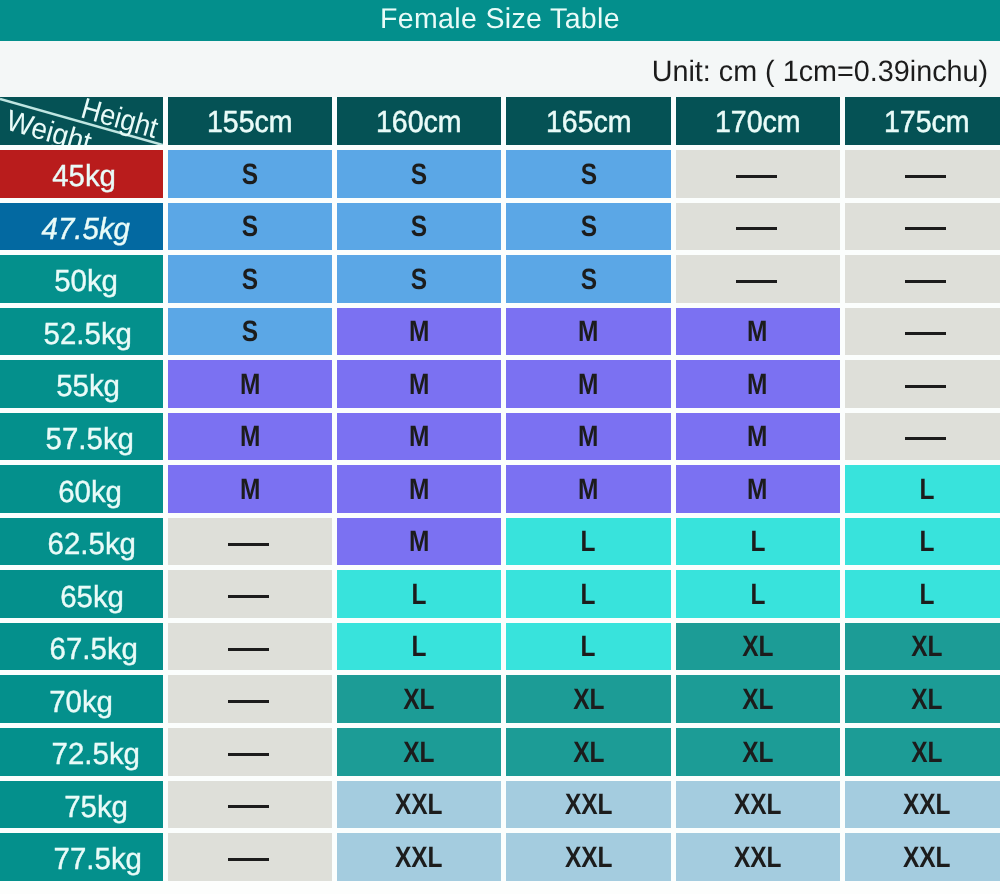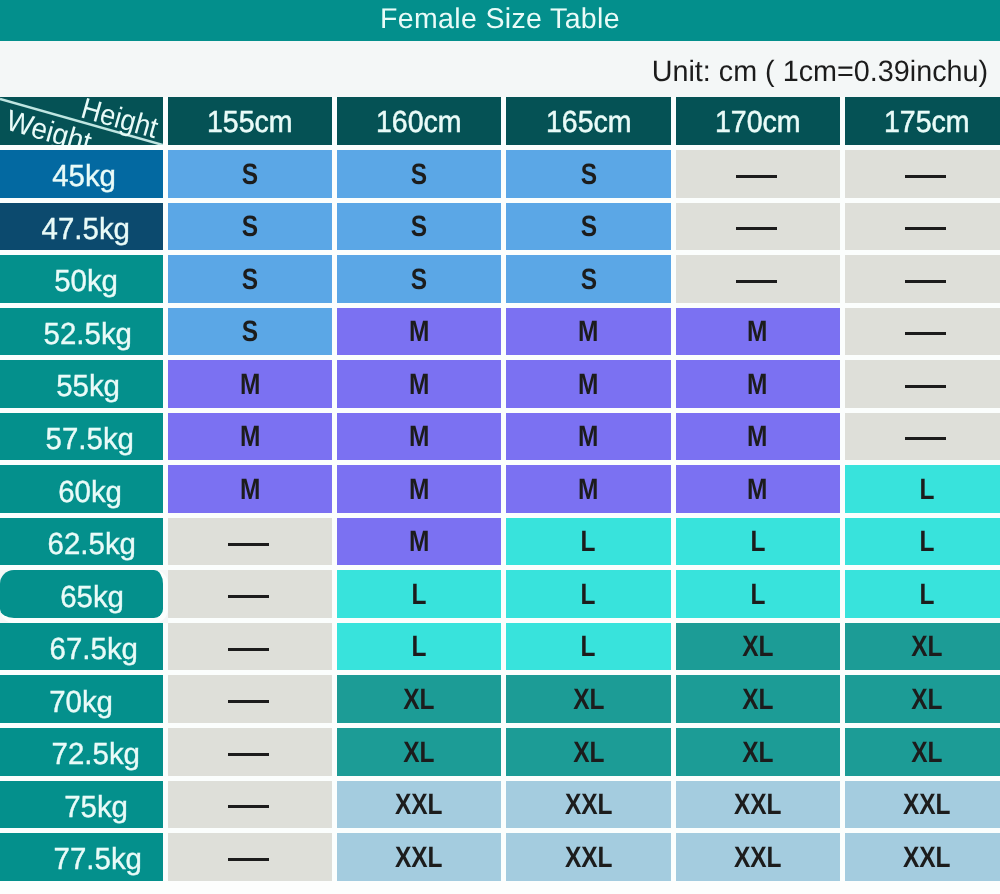--- a/index.html
+++ b/index.html
@@ -91,29 +91,29 @@
             <span class="corner-h">Height</span>
             <span class="corner-w">Weight</span>
           </th>
 <th class="colhdr" style="background: rgb(5, 82, 85); color: rgb(233, 251, 248); border-right-color: rgb(251, 254, 253); border-bottom-color: rgb(251, 254, 253);"><span>155cm</span></th>
 <th class="colhdr" style="background: rgb(5, 82, 85); color: rgb(233, 251, 248); border-right-color: rgb(251, 254, 253); border-bottom-color: rgb(251, 254, 253);"><span>160cm</span></th>
 <th class="colhdr" style="background: rgb(5, 82, 85); color: rgb(233, 251, 248); border-right-color: rgb(251, 254, 253); border-bottom-color: rgb(251, 254, 253); margin-left: 47px;"><span>165cm</span></th>
 <th class="colhdr" style="background: rgb(5, 82, 85); color: rgb(233, 251, 248); border-right-color: rgb(251, 254, 253); border-bottom-color: rgb(251, 254, 253);"><span>170cm</span></th>
 <th class="colhdr" style="background: rgb(5, 82, 85); color: rgb(233, 251, 248); border-right-color: rgb(251, 254, 253); border-bottom-color: rgb(251, 254, 253);"><span>175cm</span></th>
 </tr>
 <tr class="body-row">
-<th class="rowhdr" style="padding-left: 6px; background: #0369a1; color: rgb(233, 251, 248); border-right-color: rgb(251, 254, 253); border-bottom-color: rgb(251, 254, 253);"><span>45kg</span></th>
-<td class="cell" data-size="S" style="color: rgb(28, 28, 28); background: rgb(91, 167, 230); border-right-color: rgb(251, 254, 253); border-bottom-color: rgb(251, 254, 253);"><span>S</span></td>
-<td class="cell" data-size="S" style="color: rgb(28, 28, 28); background: rgb(91, 167, 230); border-right-color: rgb(251, 254, 253); border-bottom-color: rgb(251, 254, 253);"><span>S</span></td>
-<td class="cell" data-size="S" style="color: rgb(28, 28, 28); background: rgb(91, 167, 230); border-right-color: rgb(251, 254, 253); border-bottom-color: rgb(251, 254, 253);"><span>S</span></td>
-<td class="cell dash" data-size="—" style="color: rgb(28, 28, 28); background: rgb(222, 223, 217); border-right-color: rgb(251, 254, 253); border-bottom-color: rgb(251, 254, 253);"><span class="dashmark" style="background: rgb(28, 28, 28);">—</span></td>
-<td class="cell dash" data-size="—" style="color: rgb(28, 28, 28); background: rgb(222, 223, 217); border-right-color: rgb(251, 254, 253); border-bottom-color: rgb(251, 254, 253);"><span class="dashmark" style="background: rgb(28, 28, 28);">—</span></td>
-</tr>
-<tr class="body-row">
-<th class="rowhdr" style="padding-left: 8px; background: #0c4a6e; color: rgb(233, 251, 248); border-right-color: rgb(251, 254, 253); border-bottom-color: rgb(251, 254, 253);"><span>47.5kg</span></th>
+<th class="rowhdr" style="padding-left: 6px; background: #b91c1c; color: rgb(233, 251, 248); border-right-color: rgb(251, 254, 253); border-bottom-color: rgb(251, 254, 253);"><span>45kg</span></th>
+<td class="cell" data-size="S" style="color: rgb(28, 28, 28); background: rgb(91, 167, 230); border-right-color: rgb(251, 254, 253); border-bottom-color: rgb(251, 254, 253);"><span>S</span></td>
+<td class="cell" data-size="S" style="color: rgb(28, 28, 28); background: rgb(91, 167, 230); border-right-color: rgb(251, 254, 253); border-bottom-color: rgb(251, 254, 253);"><span>S</span></td>
+<td class="cell" data-size="S" style="color: rgb(28, 28, 28); background: rgb(91, 167, 230); border-right-color: rgb(251, 254, 253); border-bottom-color: rgb(251, 254, 253);"><span>S</span></td>
+<td class="cell dash" data-size="—" style="color: rgb(28, 28, 28); background: rgb(222, 223, 217); border-right-color: rgb(251, 254, 253); border-bottom-color: rgb(251, 254, 253);"><span class="dashmark" style="background: rgb(28, 28, 28);">—</span></td>
+<td class="cell dash" data-size="—" style="color: rgb(28, 28, 28); background: rgb(222, 223, 217); border-right-color: rgb(251, 254, 253); border-bottom-color: rgb(251, 254, 253);"><span class="dashmark" style="background: rgb(28, 28, 28);">—</span></td>
+</tr>
+<tr class="body-row">
+<th class="rowhdr" style="padding-left: 8px; background: #0369a1; color: rgb(233, 251, 248); border-right-color: rgb(251, 254, 253); border-bottom-color: rgb(251, 254, 253); font-style: italic;"><span>47.5kg</span></th>
 <td class="cell" data-size="S" style="color: rgb(28, 28, 28); background: rgb(91, 167, 230); border-right-color: rgb(251, 254, 253); border-bottom-color: rgb(251, 254, 253);"><span>S</span></td>
 <td class="cell" data-size="S" style="color: rgb(28, 28, 28); background: rgb(91, 167, 230); border-right-color: rgb(251, 254, 253); border-bottom-color: rgb(251, 254, 253);"><span>S</span></td>
 <td class="cell" data-size="S" style="color: rgb(28, 28, 28); background: rgb(91, 167, 230); border-right-color: rgb(251, 254, 253); border-bottom-color: rgb(251, 254, 253);"><span>S</span></td>
 <td class="cell dash" data-size="—" style="color: rgb(28, 28, 28); background: rgb(222, 223, 217); border-right-color: rgb(251, 254, 253); border-bottom-color: rgb(251, 254, 253);"><span class="dashmark" style="background: rgb(28, 28, 28);">—</span></td>
 <td class="cell dash" data-size="—" style="color: rgb(28, 28, 28); background: rgb(222, 223, 217); border-right-color: rgb(251, 254, 253); border-bottom-color: rgb(251, 254, 253);"><span class="dashmark" style="background: rgb(28, 28, 28);">—</span></td>
 </tr>
 <tr class="body-row">
 <th class="rowhdr" style="padding-left: 10px; background: rgb(4, 144, 140); color: rgb(233, 251, 248); border-right-color: rgb(251, 254, 253); border-bottom-color: rgb(251, 254, 253);"><span>50kg</span></th>
 <td class="cell" data-size="S" style="color: rgb(28, 28, 28); background: rgb(91, 167, 230); border-right-color: rgb(251, 254, 253); border-bottom-color: rgb(251, 254, 253);"><span>S</span></td>
 <td class="cell" data-size="S" style="color: rgb(28, 28, 28); background: rgb(91, 167, 230); border-right-color: rgb(251, 254, 253); border-bottom-color: rgb(251, 254, 253);"><span>S</span></td>
@@ -155,21 +155,21 @@
 </tr>
 <tr class="body-row">
 <th class="rowhdr" style="padding-left: 20px; background: rgb(4, 144, 140); color: rgb(233, 251, 248); border-right-color: rgb(251, 254, 253); border-bottom-color: rgb(251, 254, 253);"><span>62.5kg</span></th>
 <td class="cell dash" data-size="—" style="color: rgb(28, 28, 28); background: rgb(222, 223, 217); border-right-color: rgb(251, 254, 253); border-bottom-color: rgb(251, 254, 253);"><span class="dashmark" style="background: rgb(28, 28, 28);">—</span></td>
 <td class="cell" data-size="M" style="color: rgb(28, 28, 28); background: rgb(123, 113, 242); border-right-color: rgb(251, 254, 253); border-bottom-color: rgb(251, 254, 253);"><span>M</span></td>
 <td class="cell" data-size="L" style="color: rgb(28, 28, 28); background: rgb(56, 227, 220); border-right-color: rgb(251, 254, 253); border-bottom-color: rgb(251, 254, 253);"><span>L</span></td>
 <td class="cell" data-size="L" style="color: rgb(28, 28, 28); background: rgb(56, 227, 220); border-right-color: rgb(251, 254, 253); border-bottom-color: rgb(251, 254, 253);"><span>L</span></td>
 <td class="cell" data-size="L" style="color: rgb(28, 28, 28); background: rgb(56, 227, 220); border-right-color: rgb(251, 254, 253); border-bottom-color: rgb(251, 254, 253);"><span>L</span></td>
 </tr>
 <tr class="body-row">
-<th class="rowhdr" style="padding-left: 22px; background: rgb(4, 144, 140); color: rgb(233, 251, 248); border-right-color: rgb(251, 254, 253); border-bottom-color: rgb(251, 254, 253); border-radius: 14px;"><span>65kg</span></th>
+<th class="rowhdr" style="padding-left: 22px; background: rgb(4, 144, 140); color: rgb(233, 251, 248); border-right-color: rgb(251, 254, 253); border-bottom-color: rgb(251, 254, 253);"><span>65kg</span></th>
 <td class="cell dash" data-size="—" style="color: rgb(28, 28, 28); background: rgb(222, 223, 217); border-right-color: rgb(251, 254, 253); border-bottom-color: rgb(251, 254, 253);"><span class="dashmark" style="background: rgb(28, 28, 28);">—</span></td>
 <td class="cell" data-size="L" style="color: rgb(28, 28, 28); background: rgb(56, 227, 220); border-right-color: rgb(251, 254, 253); border-bottom-color: rgb(251, 254, 253);"><span>L</span></td>
 <td class="cell" data-size="L" style="color: rgb(28, 28, 28); background: rgb(56, 227, 220); border-right-color: rgb(251, 254, 253); border-bottom-color: rgb(251, 254, 253);"><span>L</span></td>
 <td class="cell" data-size="L" style="color: rgb(28, 28, 28); background: rgb(56, 227, 220); border-right-color: rgb(251, 254, 253); border-bottom-color: rgb(251, 254, 253);"><span>L</span></td>
 <td class="cell" data-size="L" style="color: rgb(28, 28, 28); background: rgb(56, 227, 220); border-right-color: rgb(251, 254, 253); border-bottom-color: rgb(251, 254, 253);"><span>L</span></td>
 </tr>
 <tr class="body-row">
 <th class="rowhdr" style="padding-left: 24px; background: rgb(4, 144, 140); color: rgb(233, 251, 248); border-right-color: rgb(251, 254, 253); border-bottom-color: rgb(251, 254, 253);"><span>67.5kg</span></th>
 <td class="cell dash" data-size="—" style="color: rgb(28, 28, 28); background: rgb(222, 223, 217); border-right-color: rgb(251, 254, 253); border-bottom-color: rgb(251, 254, 253);"><span class="dashmark" style="background: rgb(28, 28, 28);">—</span></td>
 <td class="cell" data-size="L" style="color: rgb(28, 28, 28); background: rgb(56, 227, 220); border-right-color: rgb(251, 254, 253); border-bottom-color: rgb(251, 254, 253);"><span>L</span></td>

